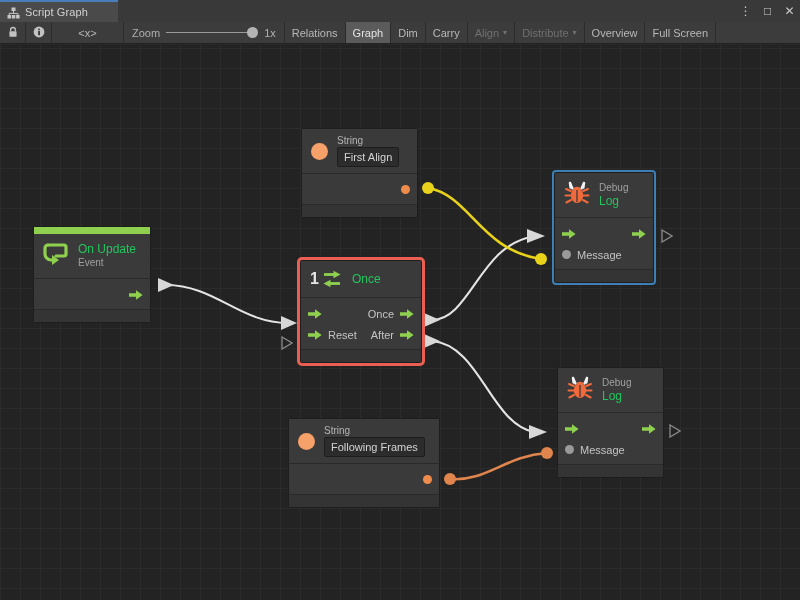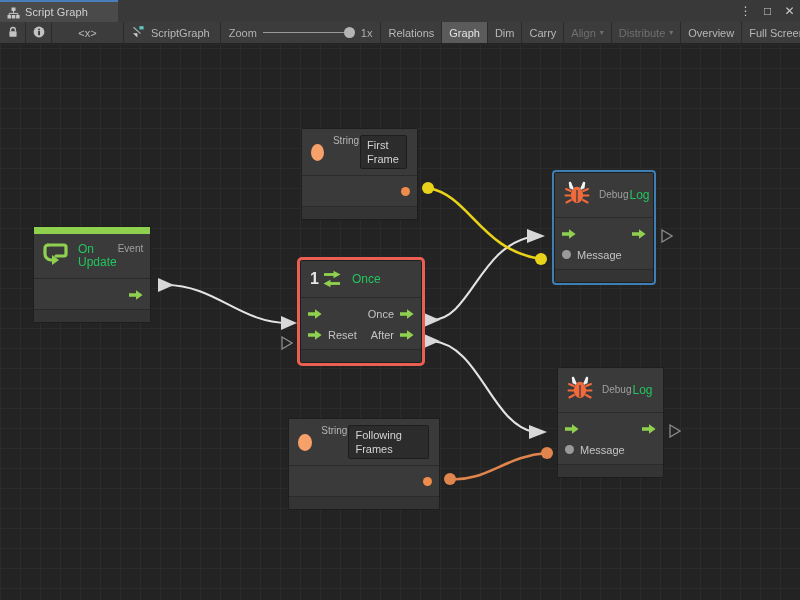--- a/index.html
+++ b/index.html
@@ -87,21 +87,21 @@
   }
   .node.sel-red  { outline: 3px solid #ea5f52; outline-offset: 0px; }
   .node.sel-blue { outline: 2px solid #3e7fb5; outline-offset: 0px; }
   .node-accent { height: 7px; background: #8fd14f; }
   .node-head {
     display: flex; align-items: center; gap: 9px;
     padding: 7px 10px 7px 9px; background: #3a3a3a;
     border-bottom: 1px solid #2a2a2a;
   }
   .node-head.tight { padding: 6px 10px 6px 9px; }
-  .head-txt { display: flex; gap: 1px; }
+  .head-txt { display: flex; flex-direction: column; gap: 1px; }
   .head-title { color: #22c55e; font-size: 12px; line-height: 13px; }
   .head-sub { color: #a0a0a0; font-size: 10px; line-height: 12px; }
   .head-small { color: #b4b4b4; font-size: 10px; line-height: 11px; }
   .node-body { padding: 5px 0 4px 0; background: #3a3a3a; }
   .node-foot {
     height: 13px; background: #343434; border-top: 1px solid #2a2a2a;
   }
   .prow {
     display: flex; align-items: center; justify-content: space-between;
     height: 21px; padding: 0 7px; gap: 10px;
@@ -162,30 +162,20 @@
           <circle cx="6" cy="3.4" r="0.95" fill="#3c3c3c"></circle>
           <rect x="5.1" y="5" width="1.9" height="4.2" fill="#3c3c3c"></rect>
         </svg>
       </span>
     </div>
 
     <div class="tb-btn" style="min-width:72px">
       <span style="color:#b8b8b8;font-size:11px;">&lt;x&gt;</span>
     </div>
 
-    <div class="tb-graphname">
-      <span>
-        <svg viewBox="0 0 13 13" width="13" height="13">
-          <path d="M1.5 2.2 L8.5 8.6" stroke="#9fb8b0" stroke-width="1.2" fill="none"></path>
-          <rect x="7.4" y="1.2" width="4.2" height="3.2" fill="#5ec8c0"></rect>
-          <path d="M1 8.2 h4.4 v4.4 z" fill="#d0d0d0"></path>
-        </svg>
-      </span>
-      <span>ScriptGraph</span>
-    </div>
 
     <div class="zoom-wrap">
       <span class="zoom-lbl">Zoom</span>
       <span class="zoom-track">
         <span class="zoom-line"></span>
         <span class="zoom-knob"></span>
       </span>
       <span class="zoom-val">1x</span>
     </div>
 
@@ -256,21 +246,21 @@
         </div>
       </div>
       <div class="node-foot"></div>
     </div>
 
     <div class="node" style="left:301px; top:83px; width:117px;">
       <div class="node-head tight">
         <span class="circle-big"></span>
         <span class="head-txt">
           <span class="head-small">String</span>
-          <span class="strfield">First Frame</span>
+          <span class="strfield">First Align</span>
         </span>
       </div>
       <div class="node-body">
         <div class="prow">
           <span></span>
           <span class="dot orange"></span>
         </div>
       </div>
       <div class="node-foot"></div>
     </div>

